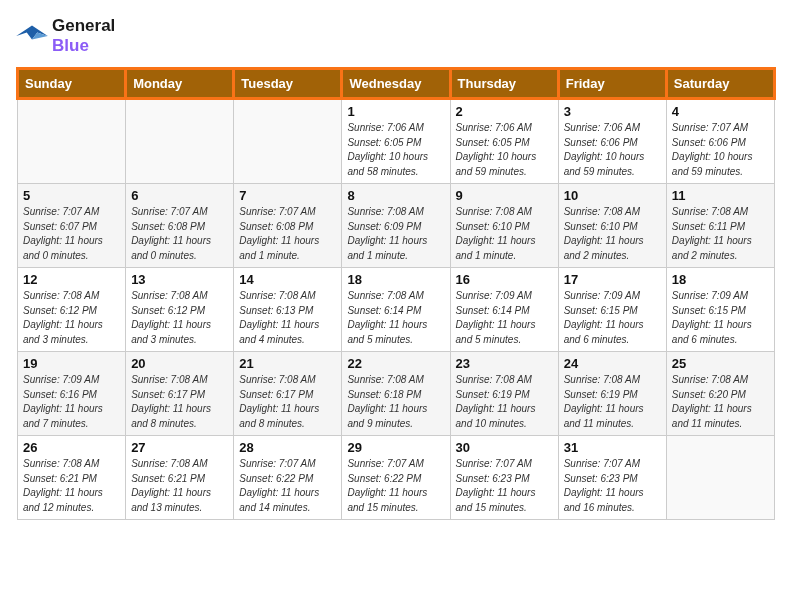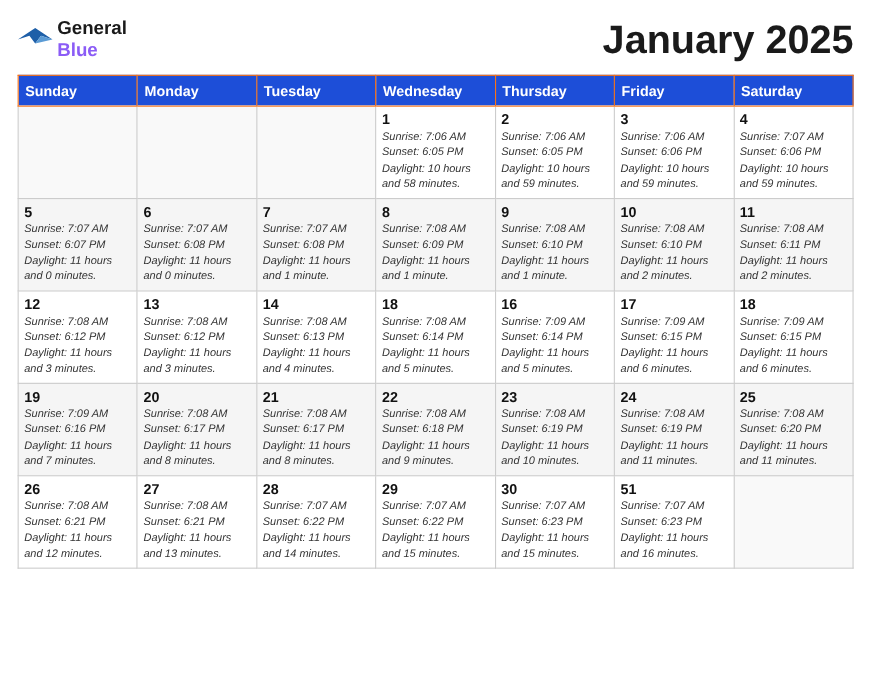--- a/index.html
+++ b/index.html
@@ -5,21 +5,20 @@
     * { box-sizing: border-box; margin: 0; padding: 0; }
     body {
       font-family: Arial, sans-serif;
       background: #fff;
       width: 792px;
       min-height: 612px;
       padding: 16px;
     }
     .header {
       display: flex;
-      justify-content: space-between;
       align-items: flex-start;
       margin-bottom: 12px;
     }
     .logo {
       display: flex;
       align-items: center;
       gap: 4px;
     }
     .logo-bird {
       width: 32px;
@@ -37,27 +36,27 @@
     .calendar-subtitle {
       font-size: 14px;
       color: #444;
     }
     .calendar {
       width: 100%;
       border-collapse: collapse;
       border: 1px solid #ccc;
     }
     .calendar th {
-      background: #1d4ed8;
+      background: #a16207;
       color: #fff;
       font-size: 13px;
       font-weight: bold;
       padding: 6px 6px;
       text-align: left;
-      border: 1px solid #f97316;
+      border: 3px solid #f97316;
     }
     .calendar td {
       width: calc(100% / 7);
       vertical-align: top;
       border: 1px solid #ccc;
       padding: 4px 5px;
       font-size: 10.5px;
       color: #222;
       min-height: 80px;
       background: #fff;
@@ -89,21 +88,20 @@
     <svg class="logo-bird" viewBox="0 0 36 32">
       <polygon points="18,4 36,16 24,12 18,20 12,12 0,16" fill="#1e5fa8"></polygon>
       <polygon points="18,20 24,12 36,16" fill="#5b9bd5"></polygon>
     </svg>
     <div>
       <div style="font-size:17px;font-weight:bold;color:#1a1a1a;line-height:1.15;">General</div>
       <div style="font-size:17px;font-weight:bold;color:#8b5cf6;line-height:1.15;">Blue</div>
     </div>
   </div>
   <div class="title-block">
-    <div class="calendar-title">January 2025</div>
   </div>
 </div>
 
 <table class="calendar" id="cal-table">
   <thead>
     <tr id="weekday-header">
         <th>Sunday</th>
         <th>Monday</th>
         <th>Tuesday</th>
         <th>Wednesday</th>
@@ -329,21 +327,21 @@
 and 15 minutes.</div>
         </td>
         <td>
           <div class="day-number">30</div>
           <div class="day-info" style="white-space: pre-line;">Sunrise: 7:07 AM
 Sunset: 6:23 PM
 Daylight: 11 hours
 and 15 minutes.</div>
         </td>
         <td>
-          <div class="day-number">51</div>
+          <div class="day-number">31</div>
           <div class="day-info" style="white-space: pre-line;">Sunrise: 7:07 AM
 Sunset: 6:23 PM
 Daylight: 11 hours
 and 16 minutes.</div>
         </td>
         <td class="empty"></td>
       </tr>
     </tbody>
 </table>
 

